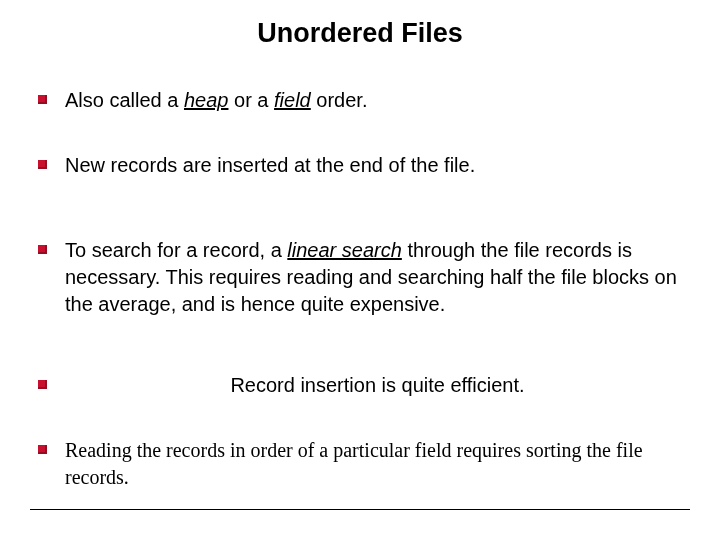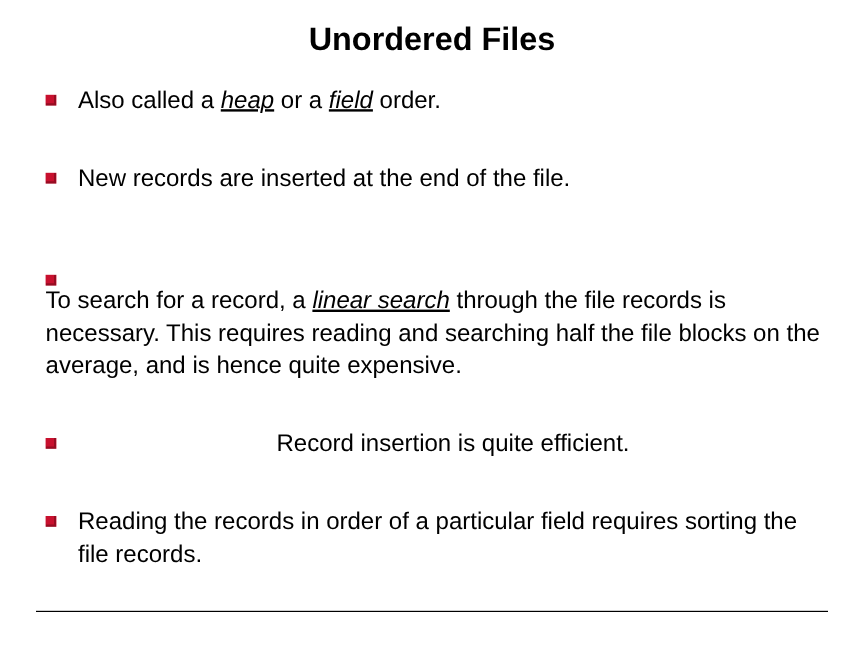--- a/index.html
+++ b/index.html
@@ -16,37 +16,37 @@
     padding: 18px 30px 0 30px;
     box-sizing: border-box;
     width: 100%;
     height: 100%;
     position: relative;
   }
   .title {
     text-align: center;
     font-weight: bold;
     font-size: 27px;
-    margin-bottom: 22px;
+    margin-bottom: 38px;
   }
   .items {
     padding-left: 8px;
   }
   .item {
     display: flex;
     align-items: flex-start;
     margin-bottom: 38px;
     font-size: 20px;
     line-height: 1.35;
   }
   .item:nth-child(1){ margin-bottom: 38px; }
   .item:nth-child(2){ margin-bottom: 58px; }
-  .item:nth-child(3){ margin-bottom: 38px; flex-direction: column; }
+  .item:nth-child(3){ margin-bottom: 54px; }
   .item:nth-child(4){ margin-bottom: 38px; text-align: center; }
-  .item:nth-child(5){ margin-bottom: 0; }
+  .item:nth-child(5){ margin-bottom: 0; font-family: Liberation Serif, serif; }
   .bullet {
     width: 9px;
     height: 9px;
     background: #c8102e;
     margin-top: 8px;
     margin-right: 18px;
     flex-shrink: 0;
     box-shadow: inset -2px -2px 0 rgba(0,0,0,0.25);
   }
   .text {

